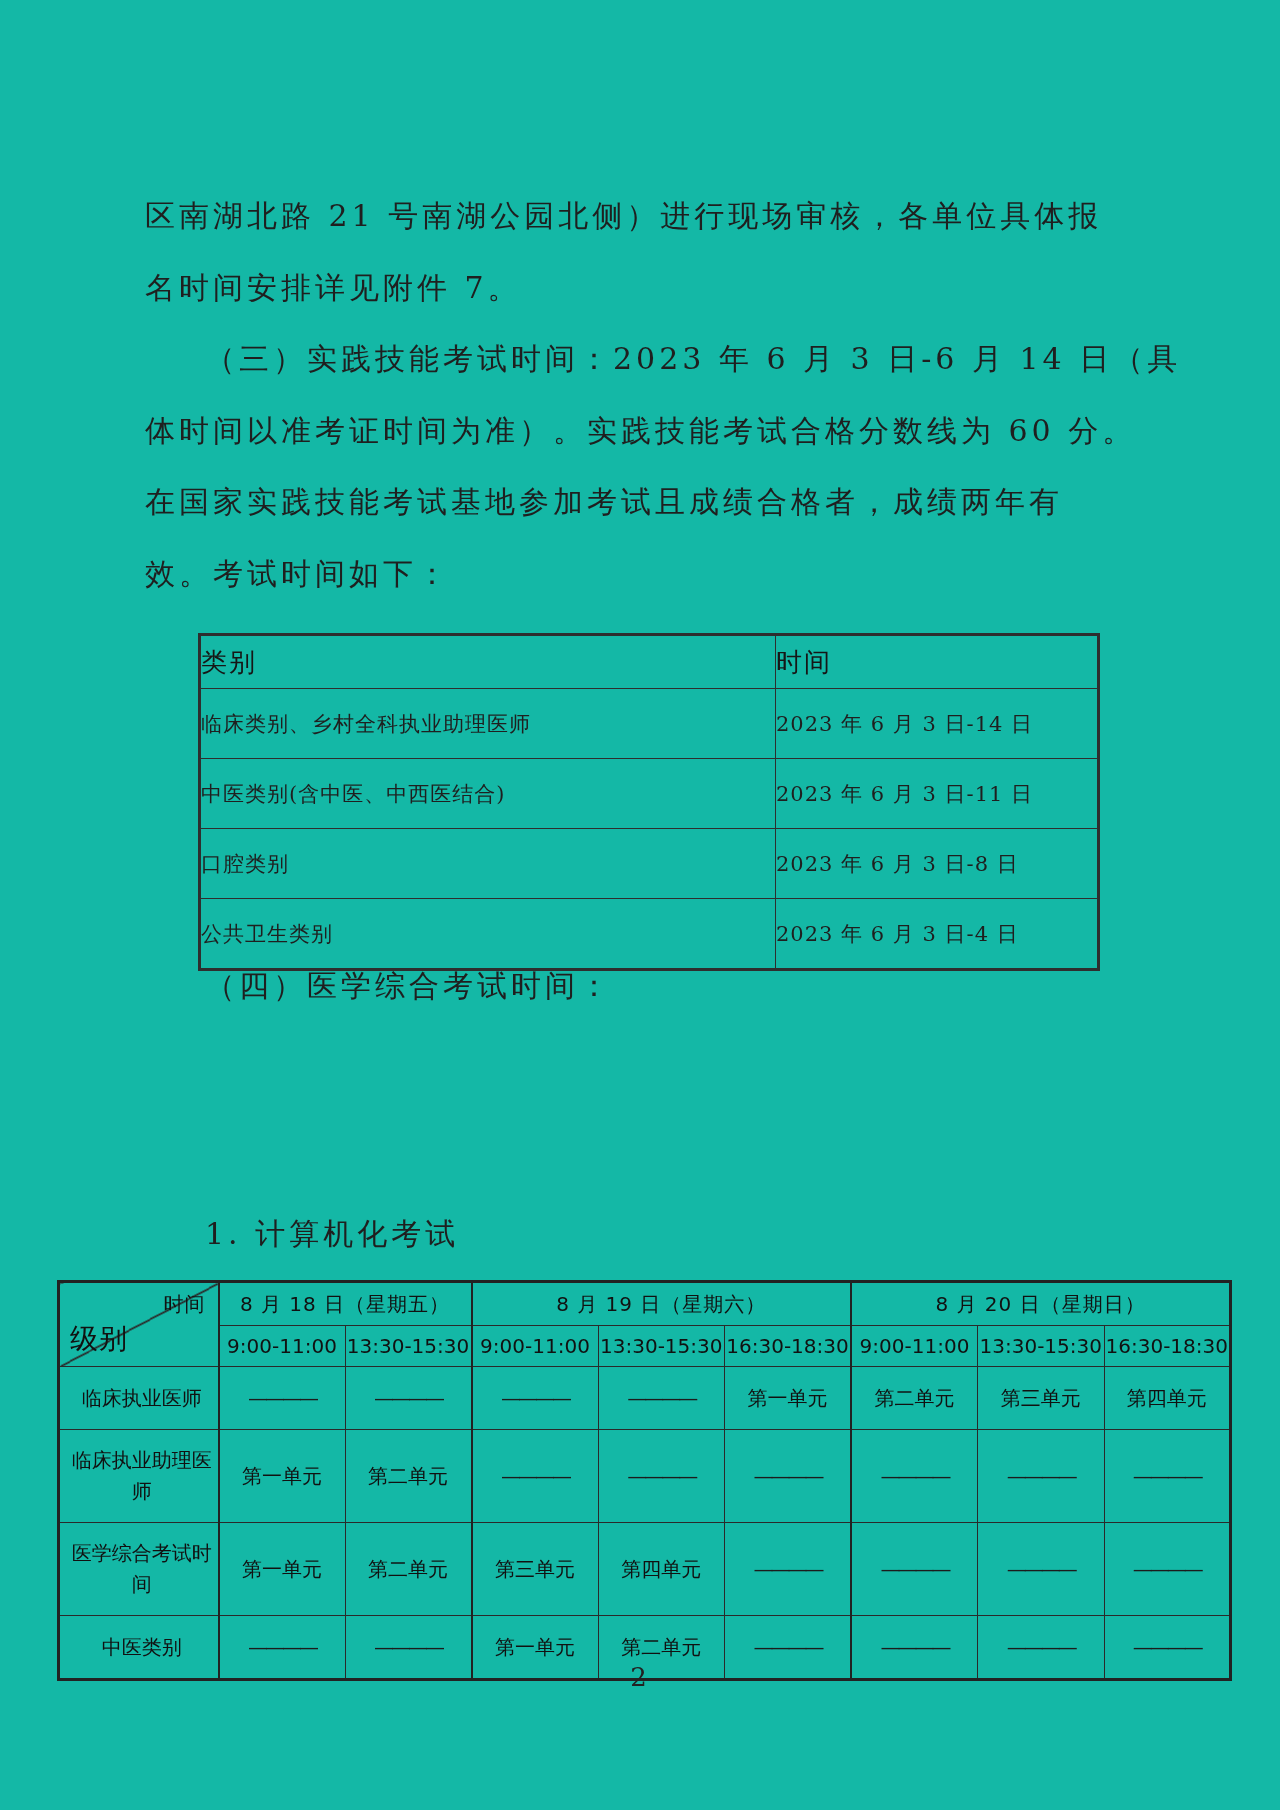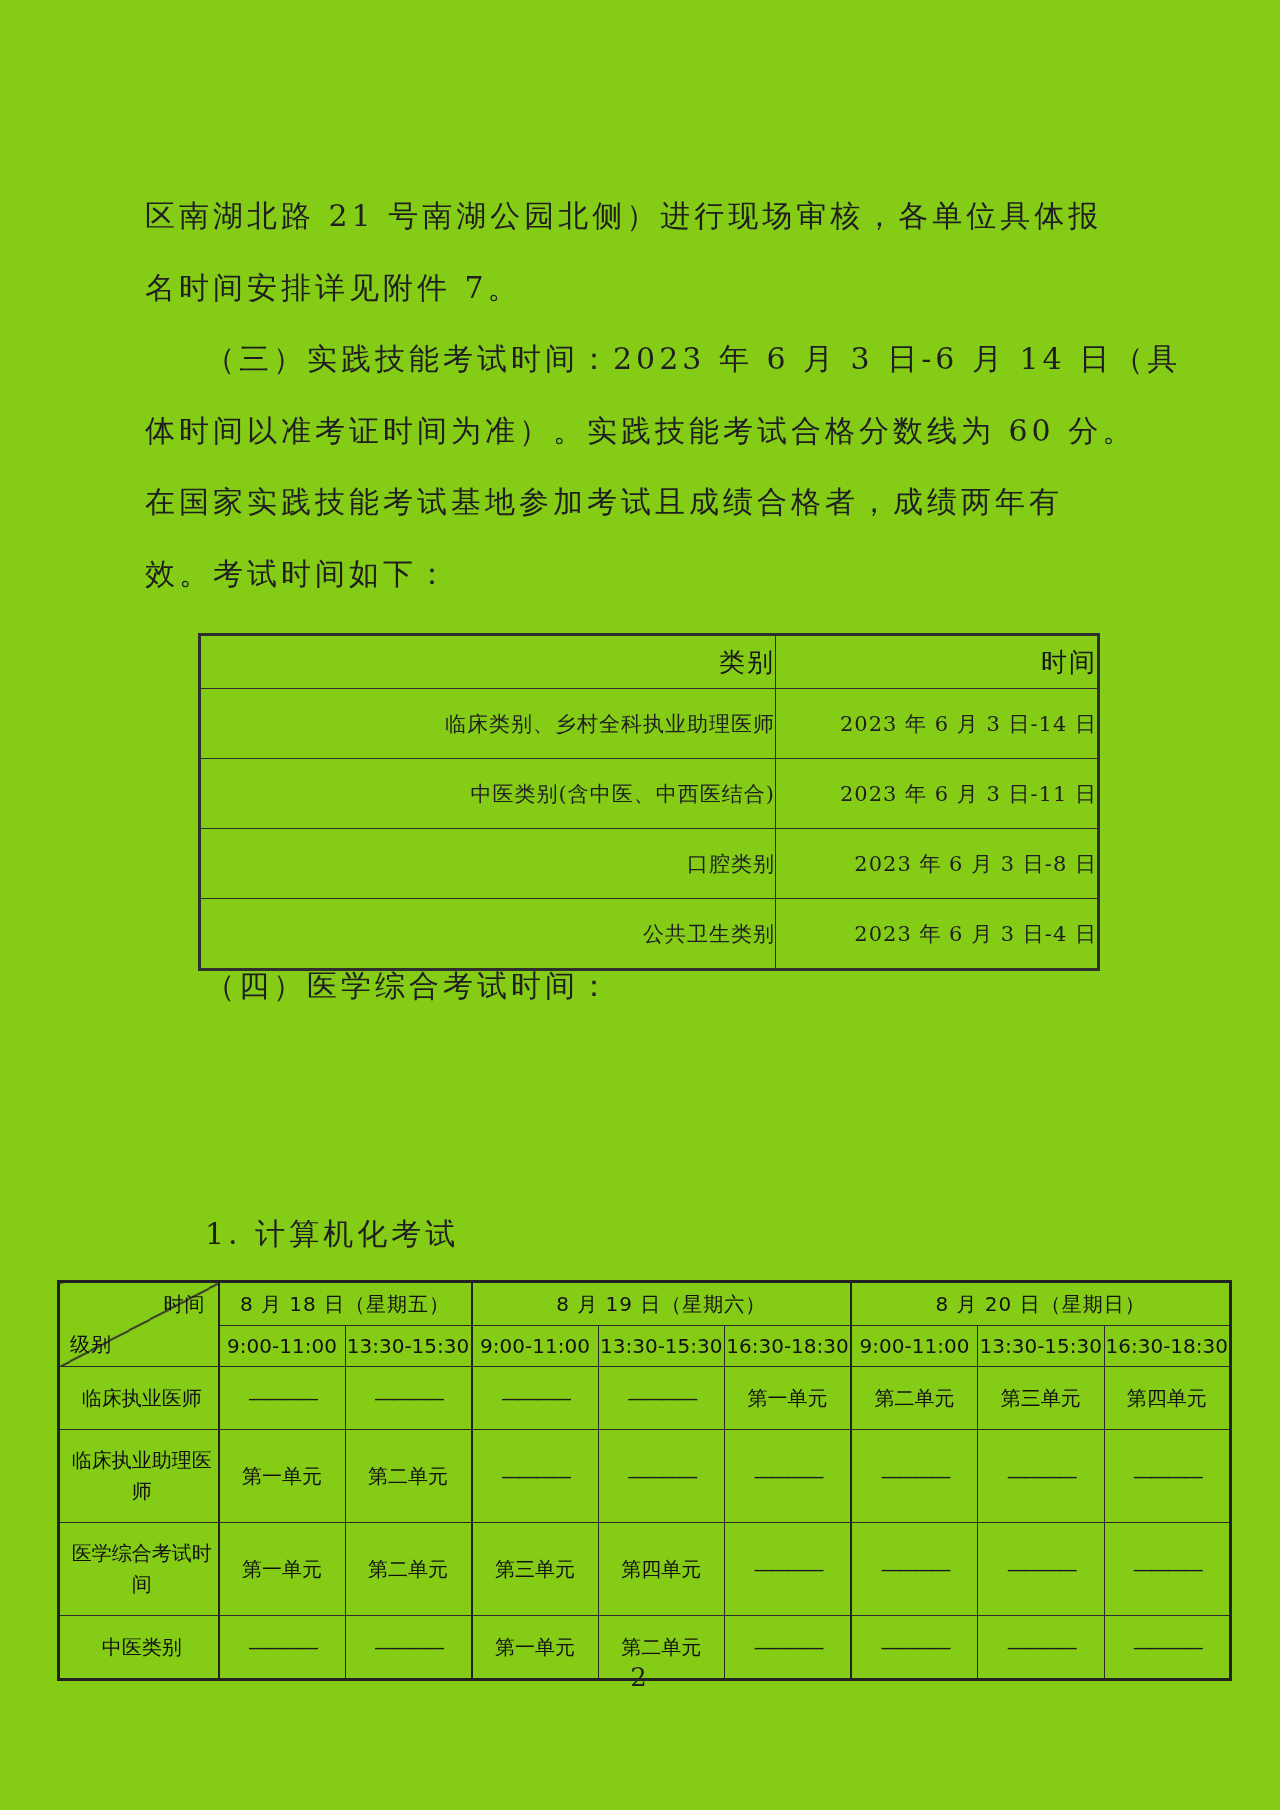--- a/index.html
+++ b/index.html
@@ -1,19 +1,19 @@
 <!DOCTYPE html>
 <html><head>
 <meta charset="utf-8">
 <style>
   html,body{margin:0;padding:0;background:#e8e8e8;}
   .page{
     position:relative;
     width:1280px;height:1810px;
-    background:#84cc16;
+    background:#14b8a6;
     margin:0 auto;
     overflow:hidden;
     font-family:"DejaVu Serif","Liberation Serif",serif;
     color:#1f1f1f;
   }
   
   .textblock{position:absolute;left:145px;width:985px;}
   .bline{
     height:71.5px;line-height:71.5px;
     font-size:30px;letter-spacing:4px;
@@ -21,21 +21,21 @@
   }
   .indent{padding-left:60px;}
   
   .t1{
     position:absolute;left:198px;top:633px;
     width:899px;border-collapse:collapse;table-layout:fixed;
     border:3px solid #2e2e2e;
   }
   .t1 th,.t1 td{
     border:1.5px solid #2e2e2e;
-    text-align:right;vertical-align:middle;
+    text-align:left;vertical-align:middle;
     padding:0;
   }
   .t1 th{
     height:52px;
     font-family:"DejaVu Sans","Liberation Sans",sans-serif;
     font-size:26px;font-weight:normal;color:#161616;
     letter-spacing:2px;
   }
   .t1 td{
     height:69px;
@@ -61,21 +61,21 @@
   .t2 tr.tall td{height:80px;}
   .gs{border-left:2.5px solid #222 !important;}
   .corner{
     position:relative;width:160px;
     border-right:2.5px solid #222 !important;
     background:
       linear-gradient(to bottom right,
         transparent 49.4%, #2a2a2a 49.4%, #2a2a2a 50.6%, transparent 50.6%);
   }
   .corner-tr{position:absolute;top:8px;right:12px;font-size:20px;}
-  .corner-bl{position:absolute;bottom:8px;left:10px;font-size:20px;}
+  .corner-bl{position:absolute;bottom:8px;left:10px;font-size:28px;}
   .rowlabel{
     text-align:center;
     padding:6px 4px 6px 10px !important;
     border-right:2.5px solid #222 !important;
     line-height:1.55;
   }
   .dash{letter-spacing:-3px;color:#1c1c1c;}
   
   .footer{
     position:absolute;left:0;right:0;top:1662px;

